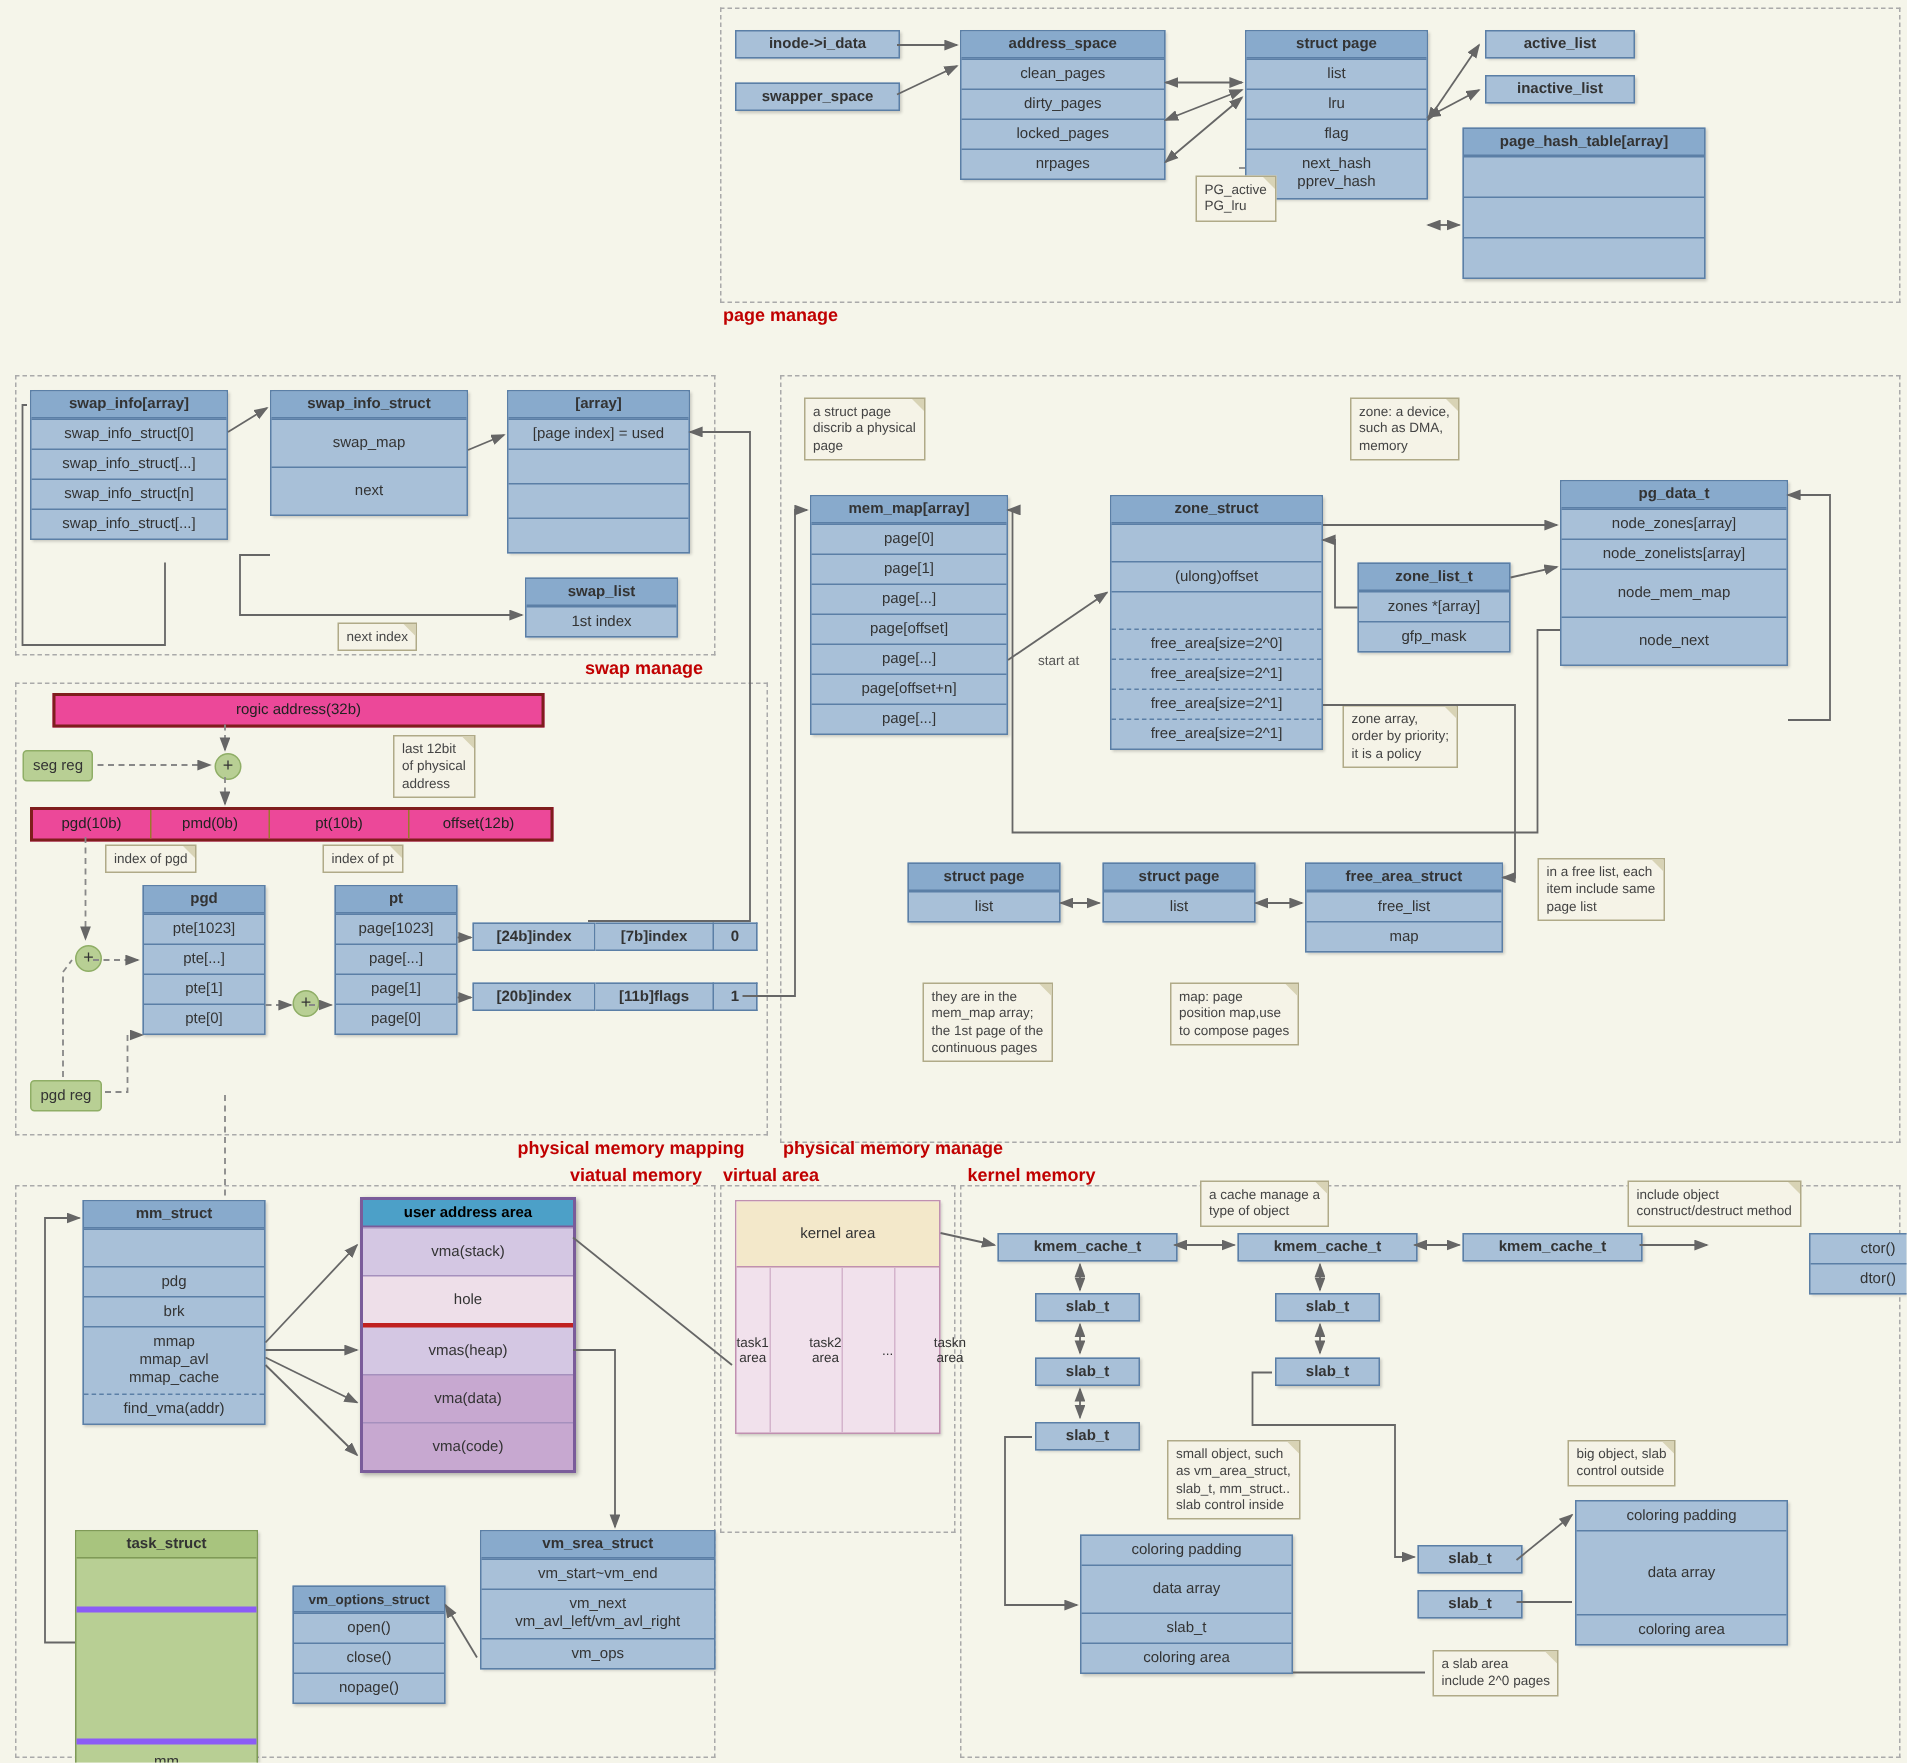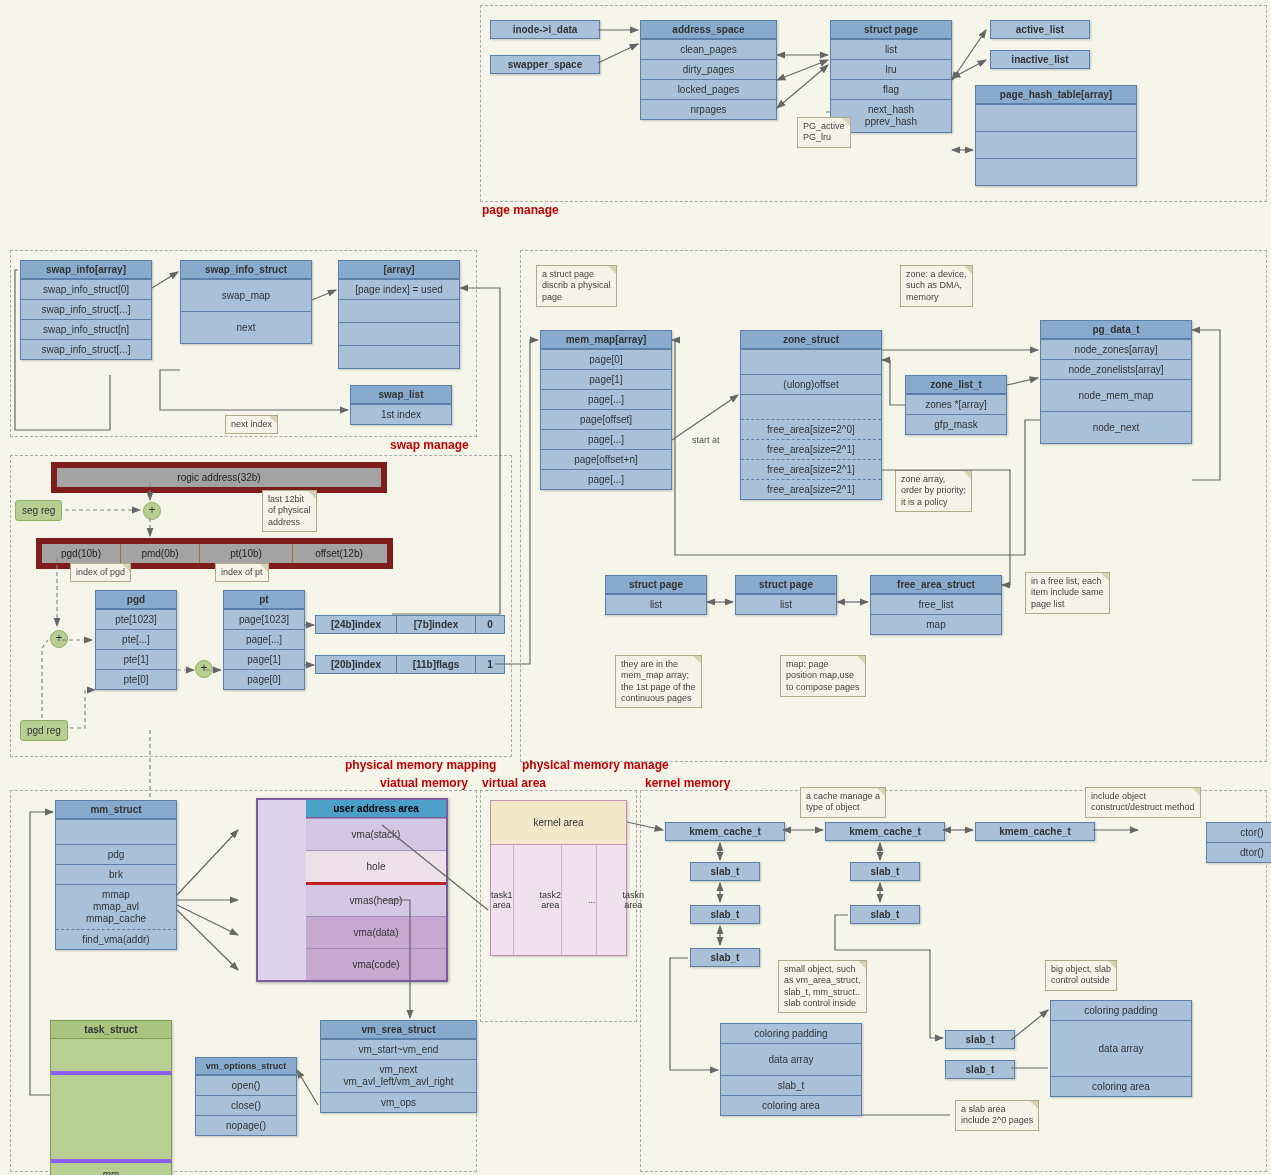--- a/index.html
+++ b/index.html
@@ -54,27 +54,26 @@
     border: 1px solid #5b7fa6;
     background: #a8c0d8;
     text-align: center;
     padding: 3px 4px;
     font-weight: bold;
     white-space: nowrap;
     box-shadow: 1px 1px 2px rgba(0,0,0,0.2);
   }
   .yellow-box {
     position: absolute;
-    border: 6px solid #7f1d1d;
-    background: #a3a3a3;
+    border: 2px solid #7f1d1d;
+    background: #ec4899;
     text-align: center;
     padding: 4px 2px;
     color: #222;
     white-space: nowrap;
-    margin-left: 16px;
   }
   .yellow-row { display:flex; }
   .yellow-row > div {
     border-right: 1px solid #9a7a2a;
     flex: none;
     text-align:center;
     padding: 4px 0;
   }
   .yellow-row > div:last-child { border-right: none; }
   .note {
@@ -377,21 +376,21 @@
   <div class="hdr">mm_struct</div>
   <div class="row" style="height:16px;"></div>
   <div class="row">pdg</div>
   <div class="row">brk</div>
   <div class="row" style="white-space:pre-line;line-height:1.2;">mmap
 mmap_avl
 mmap_cache</div>
   <div class="row dashed">find_vma(addr)</div>
 </div>
 
-<div class="purple-box" style="left:256px;top:798px;width:140px;padding-left:48px;">
+<div class="purple-box" style="left:240px;top:798px;width:140px;">
   <div class="hdr">user address area</div>
   <div class="seg stack">vma(stack)</div>
   <div class="seg hole">hole</div>
   <div class="seg heap">vmas(heap)</div>
   <div class="seg data">vma(data)</div>
   <div class="seg code">vma(code)</div>
 </div>
 
 <div class="struct" style="left:320px;top:1020px;width:155px;">
   <div class="hdr">vm_srea_struct</div>

